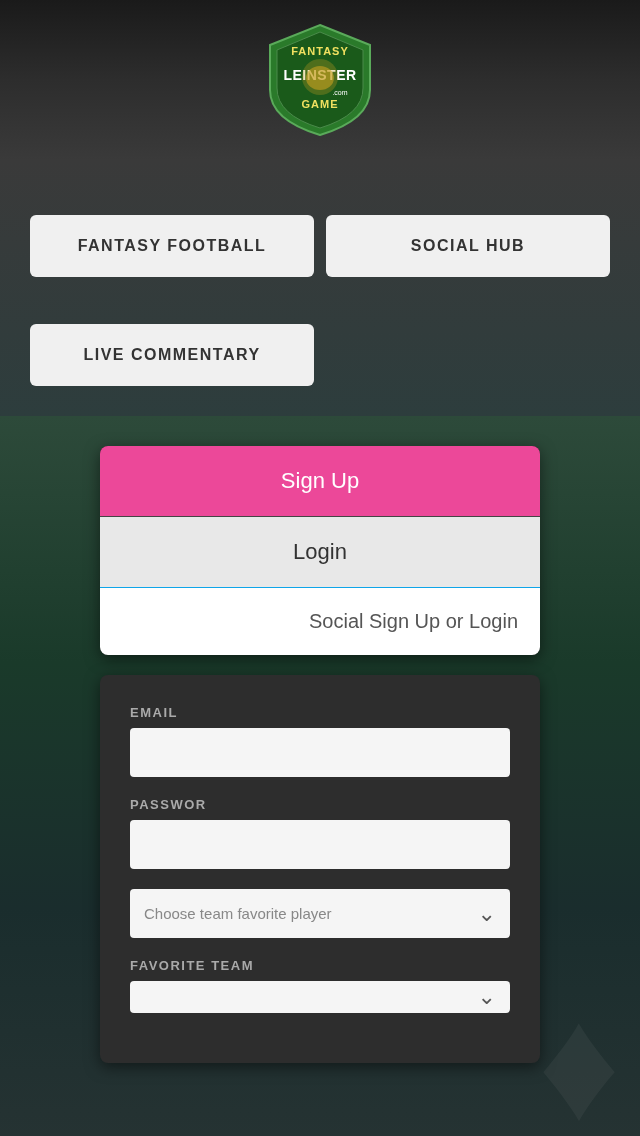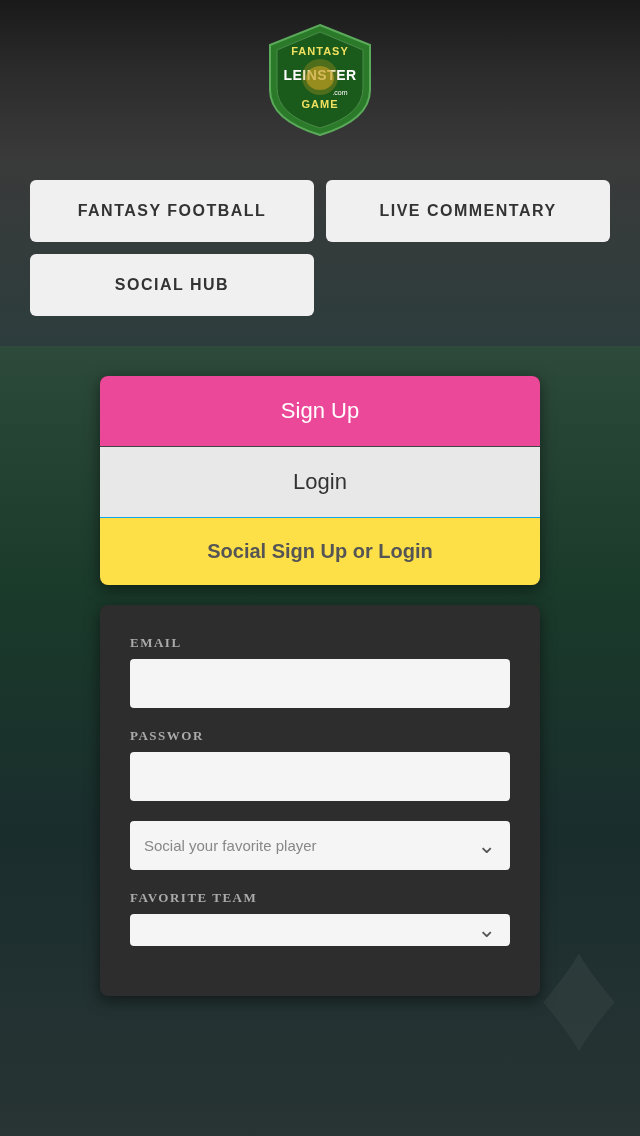--- a/index.html
+++ b/index.html
@@ -53,20 +53,21 @@
       border: none;
       border-radius: 6px;
       padding: 22px 10px;
       font-size: 16px;
       font-weight: 700;
       letter-spacing: 1.5px;
       color: #333;
       cursor: pointer;
       text-transform: uppercase;
       text-align: center;
+      margin-top: 35px;
     }
 
     
     .content-area {
       width: 100%;
       min-height: 820px;
       background: linear-gradient(180deg, #2d4a3a 0%, #1a3a2a 30%, #1a2d2d 60%, #2a3535 100%);
       position: relative;
       display: flex;
       flex-direction: column;
@@ -146,27 +147,27 @@
       font-size: 22px;
       font-weight: 500;
       cursor: pointer;
       text-align: center;
       border-bottom: 1px solid #0ea5e9;
     }
 
     .tab-social {
       width: 100%;
       padding: 22px;
-      background: #fde047;
+      background: #ffffff;
       border: none;
       color: #555;
       font-size: 20px;
-      font-weight: 700;
-      cursor: pointer;
-      text-align: center;
+      font-weight: 400;
+      cursor: pointer;
+      text-align: right;
     }
 
     
     .form-container {
       width: 440px;
       background: #2d2d2d;
       border-radius: 8px;
       padding: 30px 30px 30px 30px;
       z-index: 1;
       margin-top: 20px;
@@ -178,21 +179,20 @@
     }
 
     .form-label {
       display: block;
       color: #aaaaaa;
       font-size: 13px;
       font-weight: 700;
       letter-spacing: 1.5px;
       text-transform: uppercase;
       margin-bottom: 8px;
-      font-family: Liberation Serif, serif;
     }
 
     .form-input {
       width: 100%;
       padding: 16px 14px;
       background: #f5f5f5;
       border: none;
       border-radius: 4px;
       font-size: 15px;
       color: #333;
@@ -260,22 +260,22 @@
 
       <text x="55" y="88" text-anchor="middle" fill="#f0e060" font-size="11" font-weight="bold" letter-spacing="1" font-family="Arial">GAME</text>
 
       <text x="75" y="75" text-anchor="middle" fill="#ffffff" font-size="7" font-family="Arial">.com</text>
     </svg>
   </div>
 </div>
 
 <div class="nav-area">
   <button class="nav-button">FANTASY FOOTBALL</button>
+  <button class="nav-button">SOCIAL HUB</button>
   <button class="nav-button">LIVE COMMENTARY</button>
-  <button class="nav-button">SOCIAL HUB</button>
 </div>
 
 <div class="content-area">
 
   <div class="watermark">
     <div class="watermark-fantasy">FANTASY</div>
     <div class="watermark-leinster">LEINSTER</div>
     <div class="watermark-game">GAME</div>
   </div>
 
@@ -296,21 +296,21 @@
 
     <div class="form-field">
       <label class="form-label">PASSWOR</label>
       <input class="form-input" type="password" style="">
     </div>
 
 
     <div class="form-field">
       <div class="form-select-wrapper">
         <div class="form-select-display">
-          <span>Social your favorite player</span>
+          <span>Choose team favorite player</span>
           <span class="chevron">⌄</span>
         </div>
       </div>
     </div>
 
     <div class="form-field">
       <label class="form-label">FAVORITE TEAM</label>
       <div class="form-select-wrapper">
         <div class="form-select-display">
           <span class="chevron">⌄</span>

